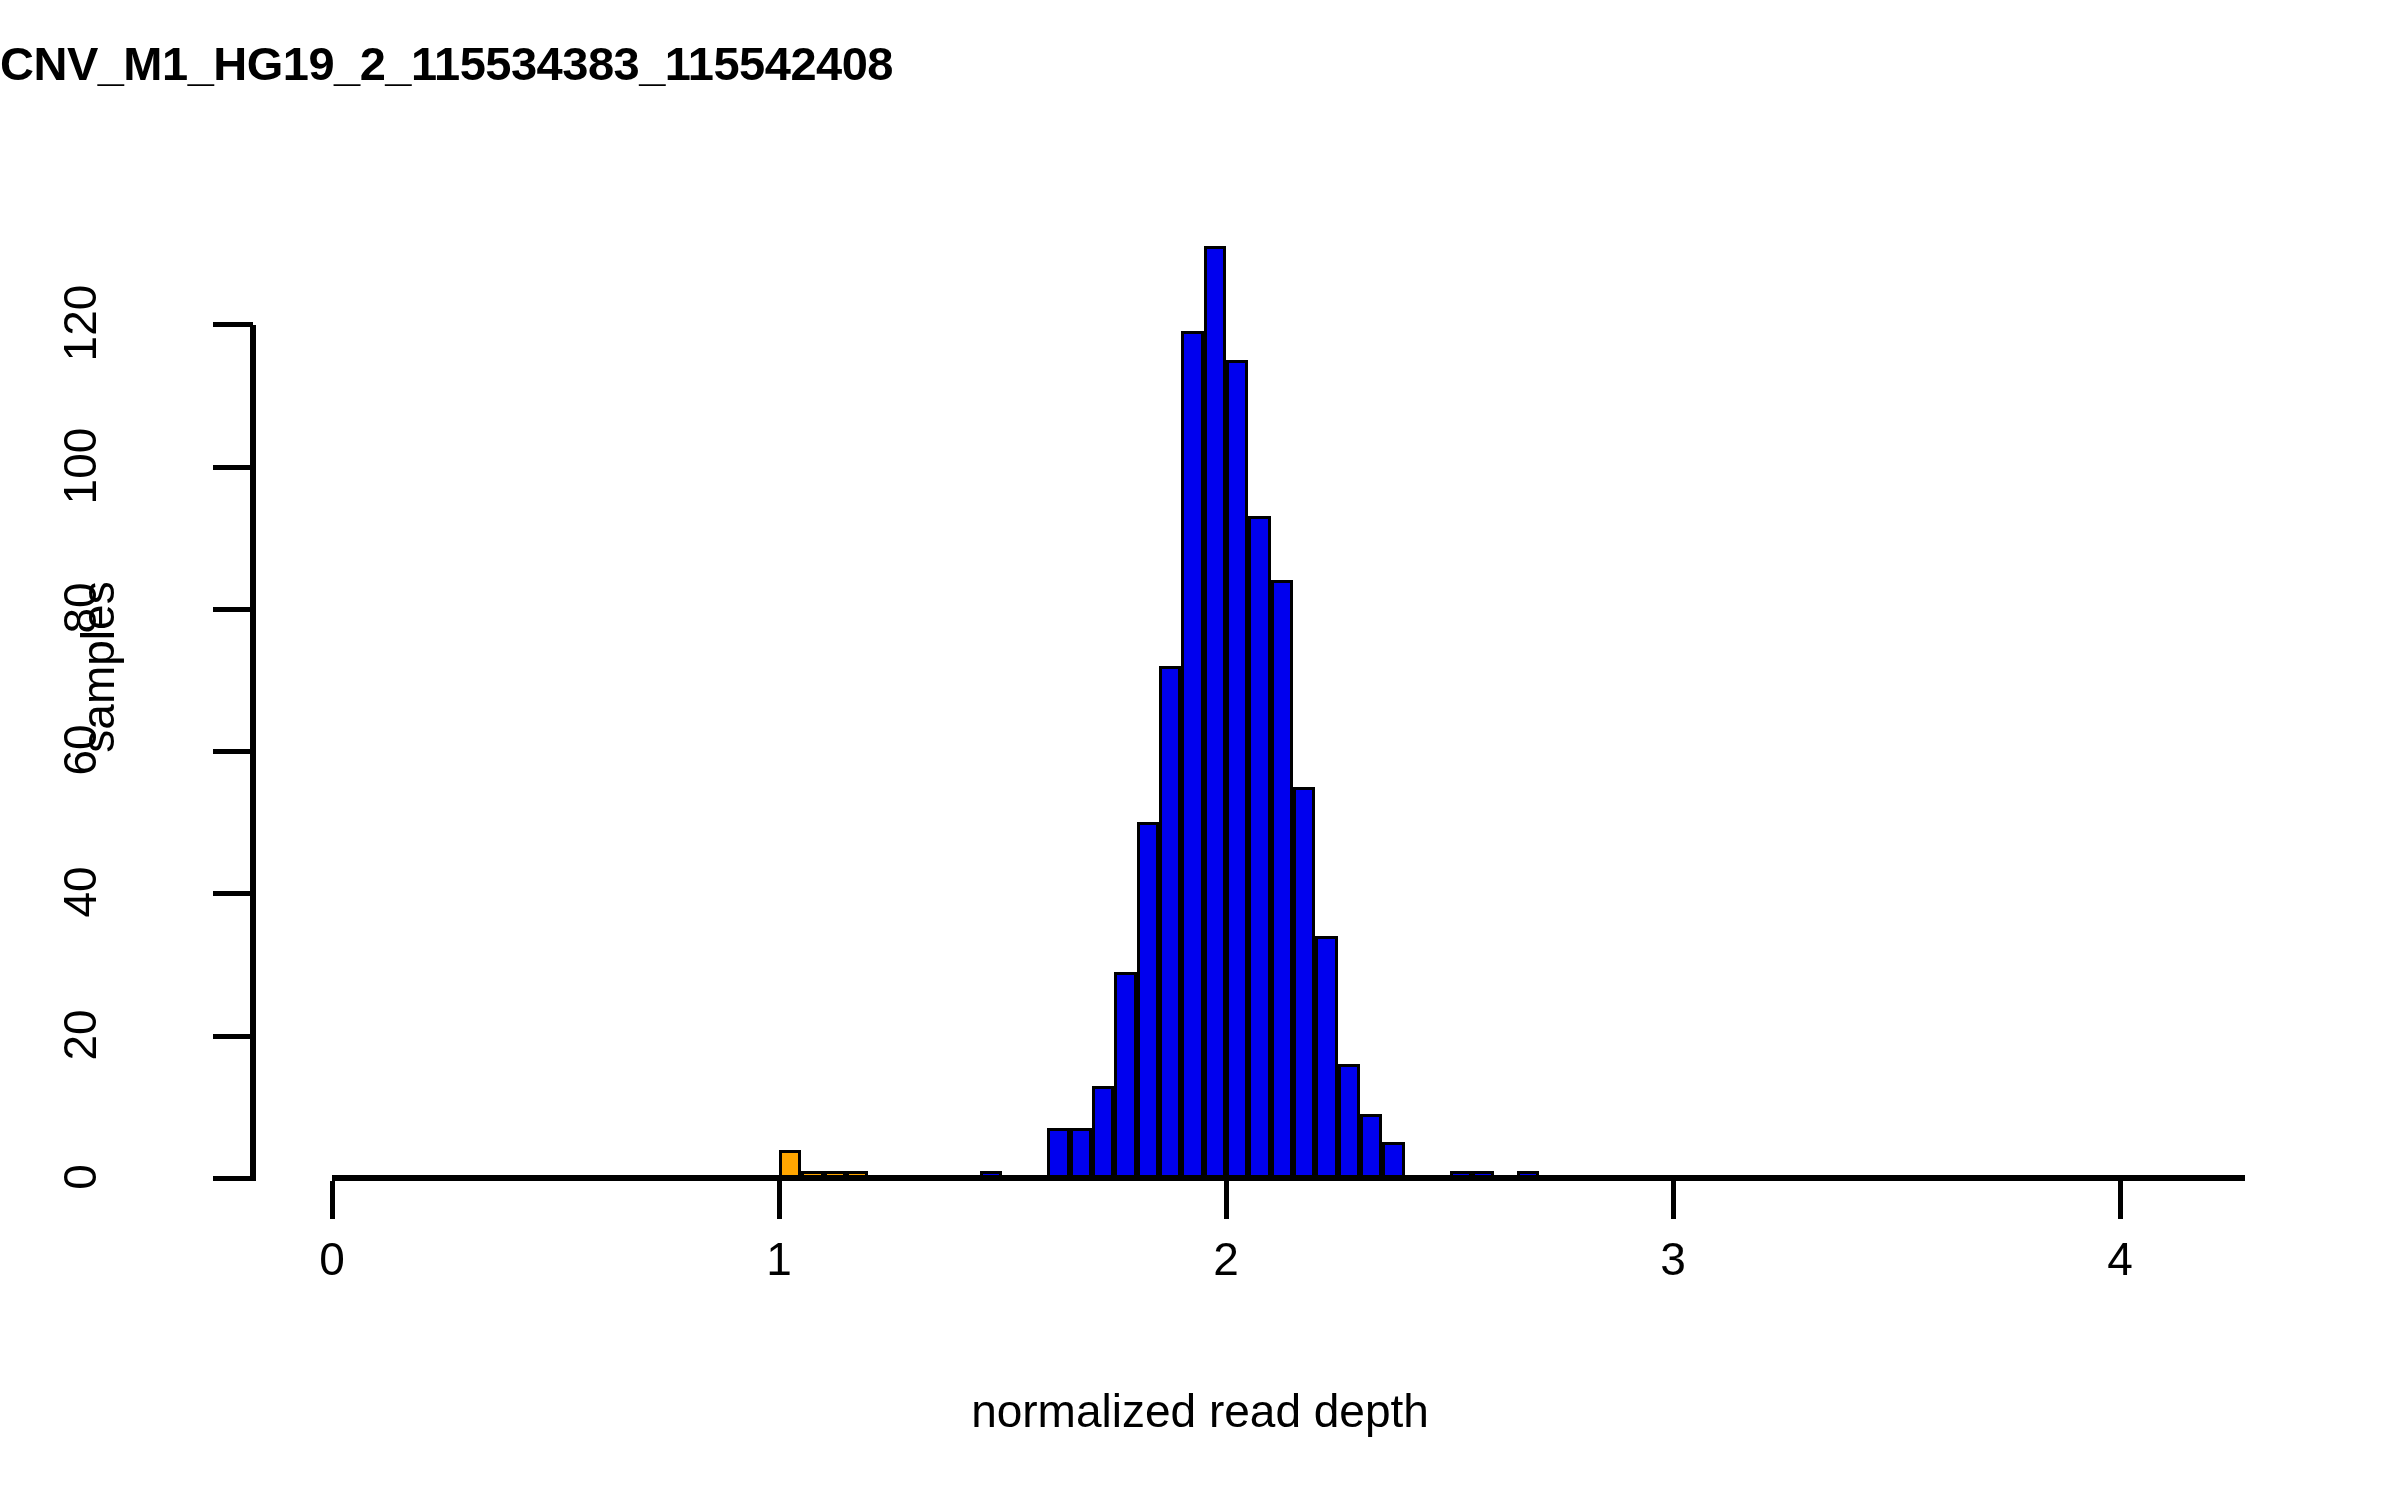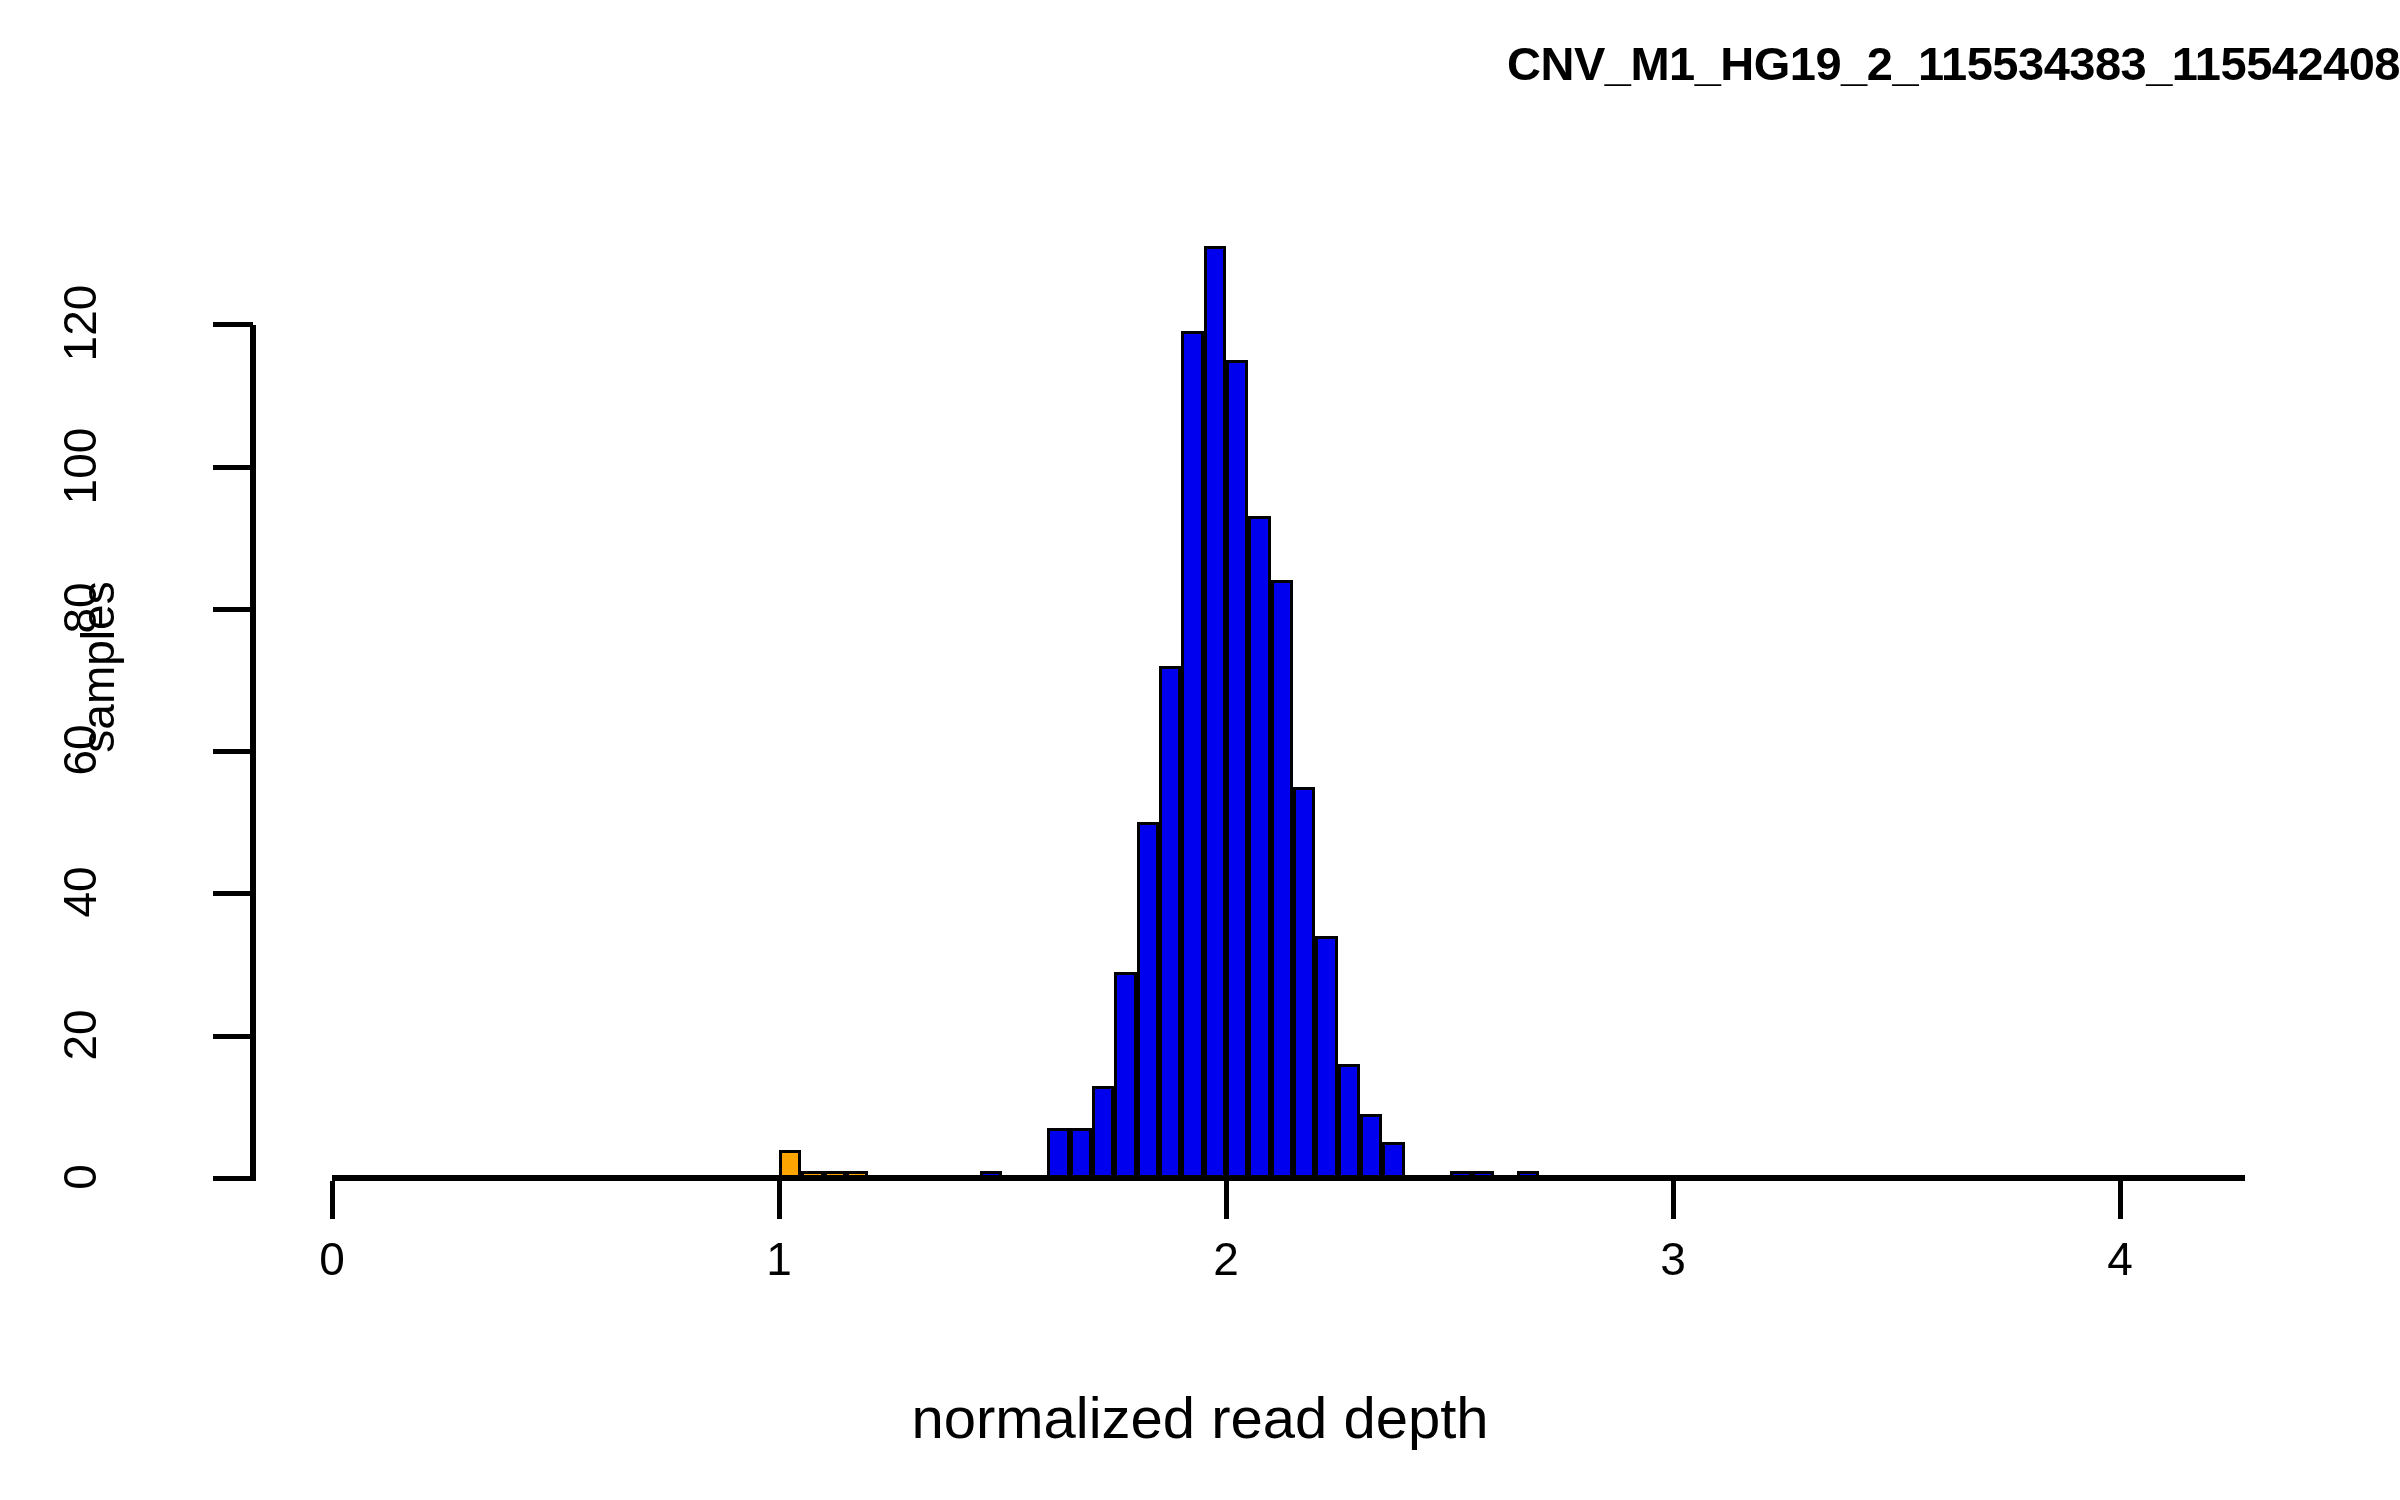--- a/index.html
+++ b/index.html
@@ -2,21 +2,21 @@
 <html><head>
 <meta charset="utf-8">
 <style>
   html,body{margin:0;padding:0;background:#ffffff;}
   body{width:2400px;height:1500px;overflow:hidden;font-family:"Liberation Sans",sans-serif;color:#000;}
   #root{position:relative;width:2400px;height:1500px;background:#fff;}
 
   
   #title-block{
     position:absolute;left:0;top:38px;width:2400px;
-    text-align:right;line-height:1.12;
+    text-align:left;line-height:1.12;
   }
   #title-block .tline{
     font-family:"Liberation Sans",sans-serif;
     font-weight:bold;font-size:47px;letter-spacing:-0.5px;color:#000;
     white-space:pre;
   }
 
   
   
   #plot{position:absolute;left:0;top:0;width:2400px;height:1500px;}
@@ -44,21 +44,21 @@
   }
 
   
   #ylab{
     position:absolute;left:-62px;top:640px;width:320px;text-align:center;
     font-size:46px;transform-origin:50% 50%;transform:rotate(-90deg);
     font-family:"Liberation Sans",sans-serif;color:#000;white-space:nowrap;
   }
   #xlab{
     position:absolute;left:0;top:1384px;width:2400px;text-align:center;
-    font-size:58px;font-family:"Liberation Sans",sans-serif;color:#000;
+    font-size:46px;font-family:"Liberation Sans",sans-serif;color:#000;
   }
 </style>
 </head>
 <body>
 
 <div id="root">
 
   <div id="title-block">
     <div class="tline">CNV_M1_HG19_2_115534383_115542408</div>
   </div>

